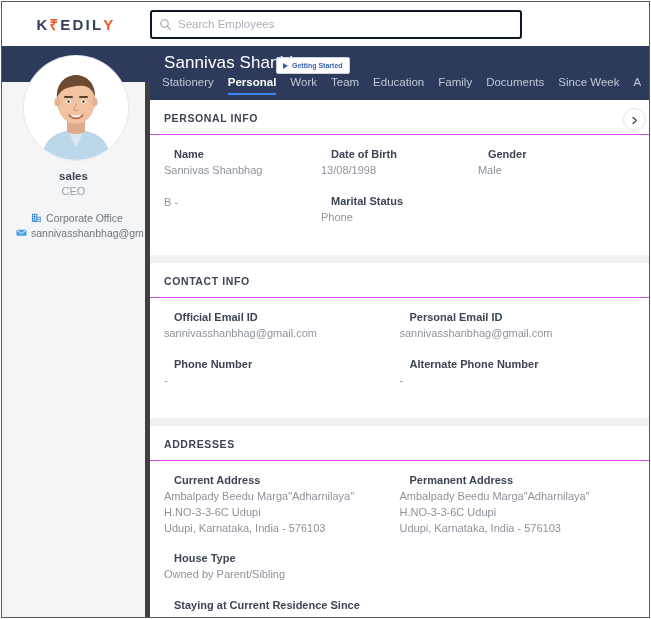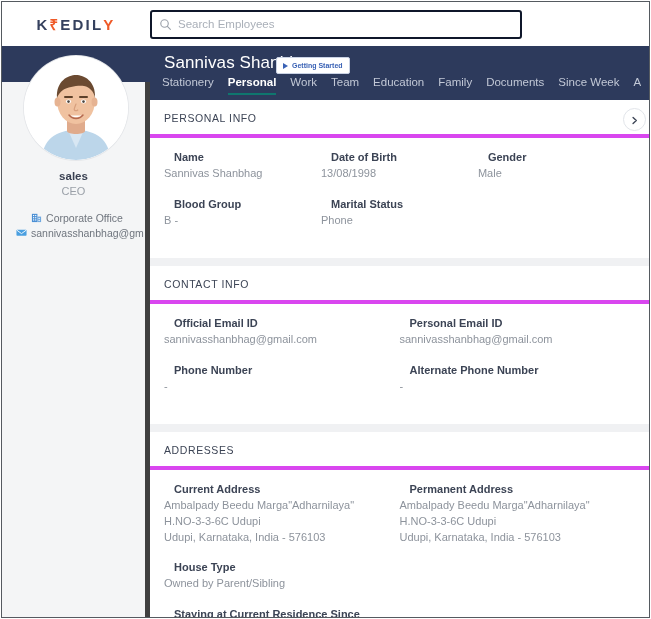--- a/index.html
+++ b/index.html
@@ -212,21 +212,21 @@
   .tab {
     font-size: 11.5px;
     color: #c2c8d6;
     padding-bottom: 5px;
     cursor: pointer;
     flex: none;
   }
   .tab.active {
     color: #ffffff;
     font-weight: bold;
-    border-bottom: 2px solid #0f766e;
+    border-bottom: 2px solid #3b82f6;
   }
   .tab-scroll-btn {
     position: absolute;
     right: 3px;
     top: 62px;
     width: 21px;
     height: 21px;
     border-radius: 50%;
     background: #ffffff;
     border: 1px solid #e2e5ea;
@@ -243,25 +243,25 @@
     top: 54px; left: 0; right: 0; bottom: 0;
     overflow: hidden;
   }
   .card {
     background: #ffffff;
     margin-bottom: 8px;
     box-sizing: border-box;
   }
   .card-title {
     font-size: 10.5px;
-    font-weight: normal;
+    font-weight: bold;
     letter-spacing: 0.6px;
     color: #3c4455;
     padding: 12px 14px 10px 14px;
-    border-bottom: 4px solid #d946ef;
+    border-bottom: 1px solid #d946ef;
   }
   .card-body {
     padding: 13px 14px 14px 14px;
   }
   .grid3 {
     display: flex;
   }
   .col3 { width: 33.33%; box-sizing: border-box; padding-right: 8px; }
   .col2 { width: 50%; box-sizing: border-box; padding-right: 8px; }
   .field { margin-bottom: 16px; }
@@ -423,21 +423,20 @@
                 <div class="flabel">Date of Birth</div>
                 <div class="fvalue">13/08/1998</div>
               </div>
               <div class="col3 field">
                 <div class="flabel">Gender</div>
                 <div class="fvalue">Male</div>
               </div>
             </div>
             <div class="grid3">
               <div class="col3 field">
-                <div class="flabel">Blood Group</div>
                 <div class="fvalue">B -</div>
               </div>
               <div class="col3 field">
                 <div class="flabel">Marital Status</div>
                 <div class="fvalue">Phone</div>
               </div>
               <div class="col3"></div>
             </div>
           </div>
         </div>

